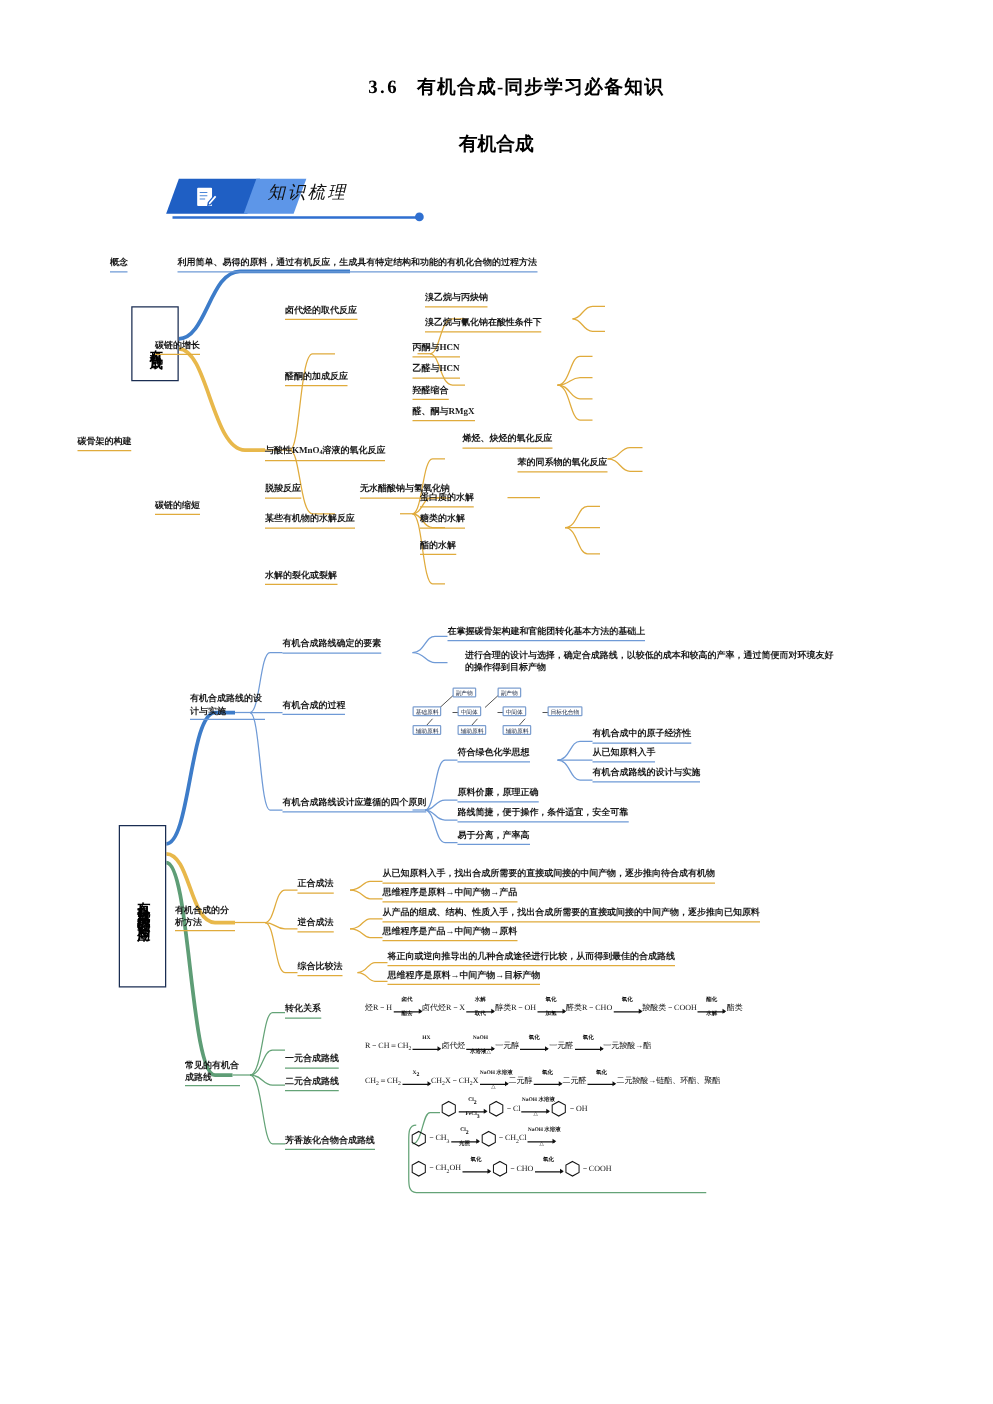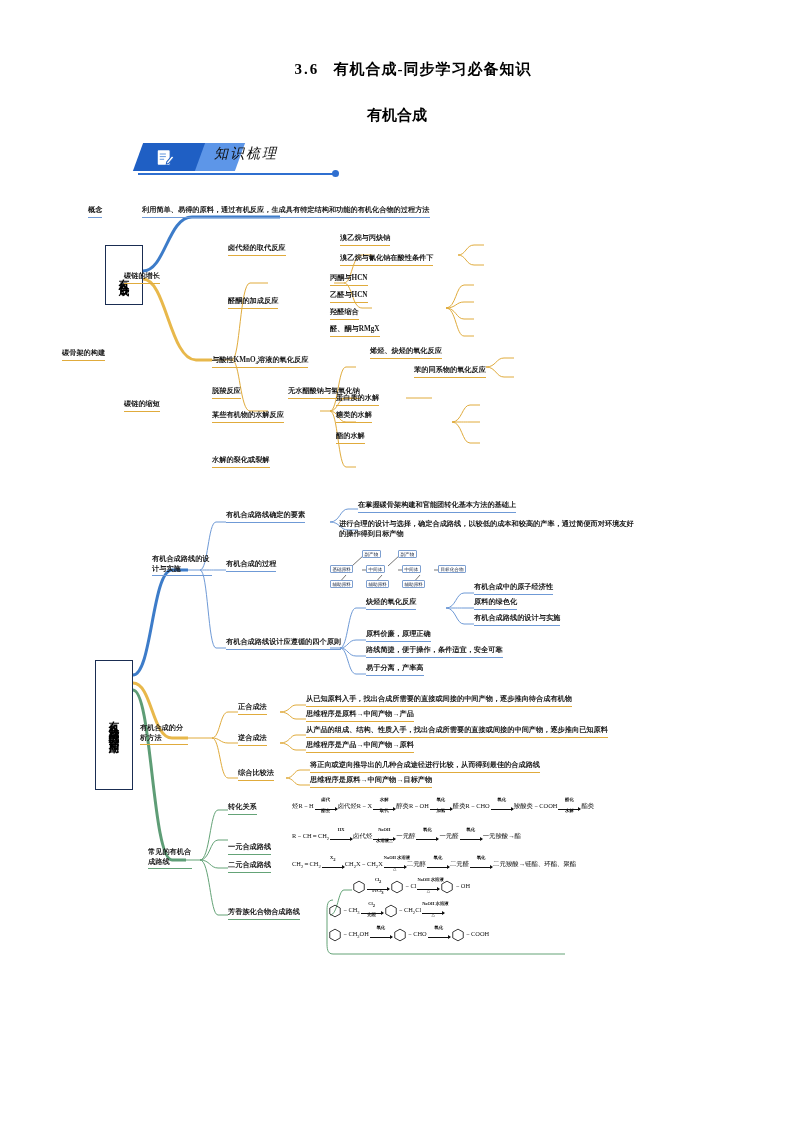--- a/index.html
+++ b/index.html
@@ -227,21 +227,21 @@
     <path d="M200 360 C 210 360, 210 415, 218 415 L 228 415" stroke="#64a377" stroke-width="1" fill="none"></path>
     <path d="M330 415 C 338 415, 338 390, 344 390 L 352 390" stroke="#64a377" stroke-width="1" fill="none"></path>
   </svg>
 
   <div class="root" style="left:95px;top:160px;width:38px;height:130px;">有机合成路线的设计和应用</div>
 
   <div class="node ul-b wrap" style="left:152px;top:55px;width:60px;white-space:normal;">有机合成路线的设计与实施</div>
 
   <div class="node ul-b" style="left:226px;top:11px;">有机合成路线确定的要素</div>
   <div class="node ul-b" style="left:358px;top:1px;">在掌握碳骨架构建和官能团转化基本方法的基础上</div>
-  <div class="node wrap" style="left:339px;top:20px;width:300px;border-bottom:none;">进行合理的设计与选择，确定合成路线，以较低的成本和较高的产率，通过简便而对环境友好的操作得到目标产物</div>
+  <div class="node wrap" style="left:372px;top:20px;width:300px;border-bottom:none;">进行合理的设计与选择，确定合成路线，以较低的成本和较高的产率，通过简便而对环境友好的操作得到目标产物</div>
 
   <div class="node ul-b" style="left:226px;top:60px;">有机合成的过程</div>
 
   <div>
     <svg class="conn" width="240" height="46" style="left:330px;top:48px;">
       <line x1="32" y1="22" x2="42" y2="22" stroke="#3a3a3a" stroke-width="0.7"></line>
       <polygon points="42,22 39,20.4 39,23.6" fill="#3a3a3a"></polygon>
       <line x1="68" y1="22" x2="78" y2="22" stroke="#3a3a3a" stroke-width="0.7"></line>
       <polygon points="78,22 75,20.4 75,23.6" fill="#3a3a3a"></polygon>
       <line x1="104" y1="22" x2="114" y2="22" stroke="#3a3a3a" stroke-width="0.7"></line>
@@ -257,23 +257,23 @@
     <div class="fbox" style="left:402px;top:65px;">中间体</div>
     <div class="fbox" style="left:438px;top:65px;">目标化合物</div>
     <div class="fbox" style="left:362px;top:50px;">副产物</div>
     <div class="fbox" style="left:398px;top:50px;">副产物</div>
     <div class="fbox" style="left:330px;top:80px;">辅助原料</div>
     <div class="fbox" style="left:366px;top:80px;">辅助原料</div>
     <div class="fbox" style="left:402px;top:80px;">辅助原料</div>
   </div>
 
   <div class="node ul-b" style="left:226px;top:138px;">有机合成路线设计应遵循的四个原则</div>
-  <div class="node ul-b" style="left:366px;top:98px;">炔烃的氧化反应</div>
+  <div class="node ul-b" style="left:366px;top:98px;">符合绿色化学思想</div>
   <div class="node ul-b" style="left:474px;top:83px;">有机合成中的原子经济性</div>
-  <div class="node ul-b" style="left:474px;top:98px;">原料的绿色化</div>
+  <div class="node ul-b" style="left:474px;top:98px;">从已知原料入手</div>
   <div class="node ul-b" style="left:474px;top:114px;">有机合成路线的设计与实施</div>
   <div class="node ul-b" style="left:366px;top:130px;">原料价廉，原理正确</div>
   <div class="node ul-b" style="left:366px;top:146px;">路线简捷，便于操作，条件适宜，安全可靠</div>
   <div class="node ul-b" style="left:366px;top:164px;">易于分离，产率高</div>
 
   <div class="node ul-o wrap" style="left:140px;top:224px;width:48px;white-space:normal;">有机合成的分析方法</div>
 
   <div class="node ul-o" style="left:238px;top:203px;">正合成法</div>
   <div class="node ul-o" style="left:306px;top:195px;">从已知原料入手，找出合成所需要的直接或间接的中间产物，逐步推向待合成有机物</div>
   <div class="node ul-o" style="left:306px;top:210px;">思维程序是原料→中间产物→产品</div>

